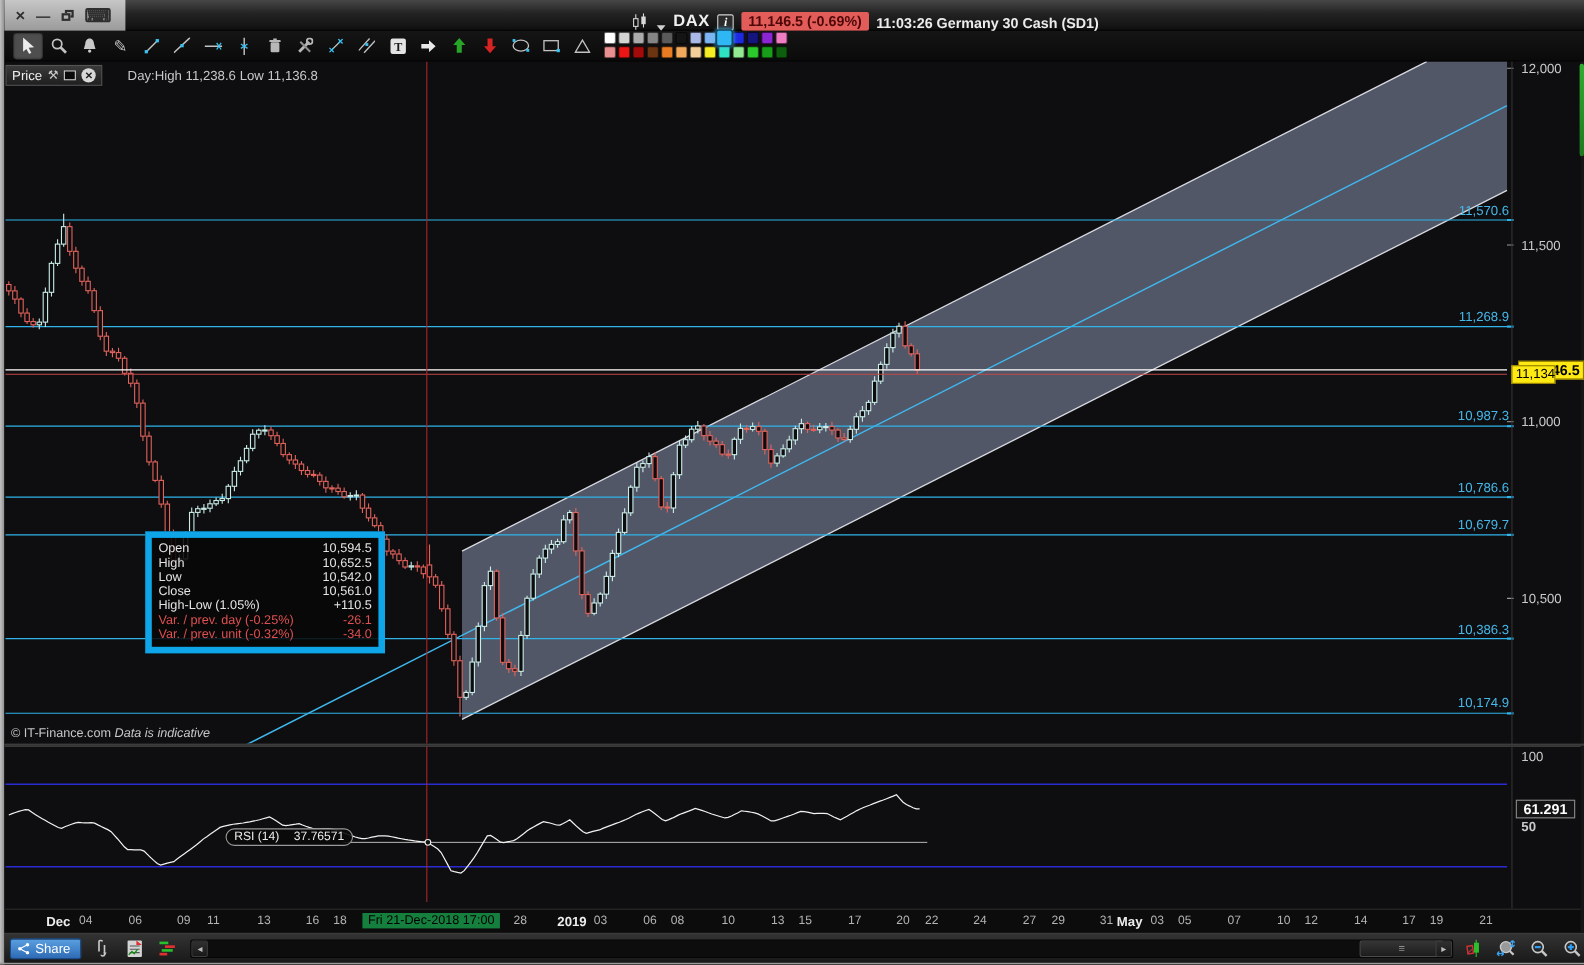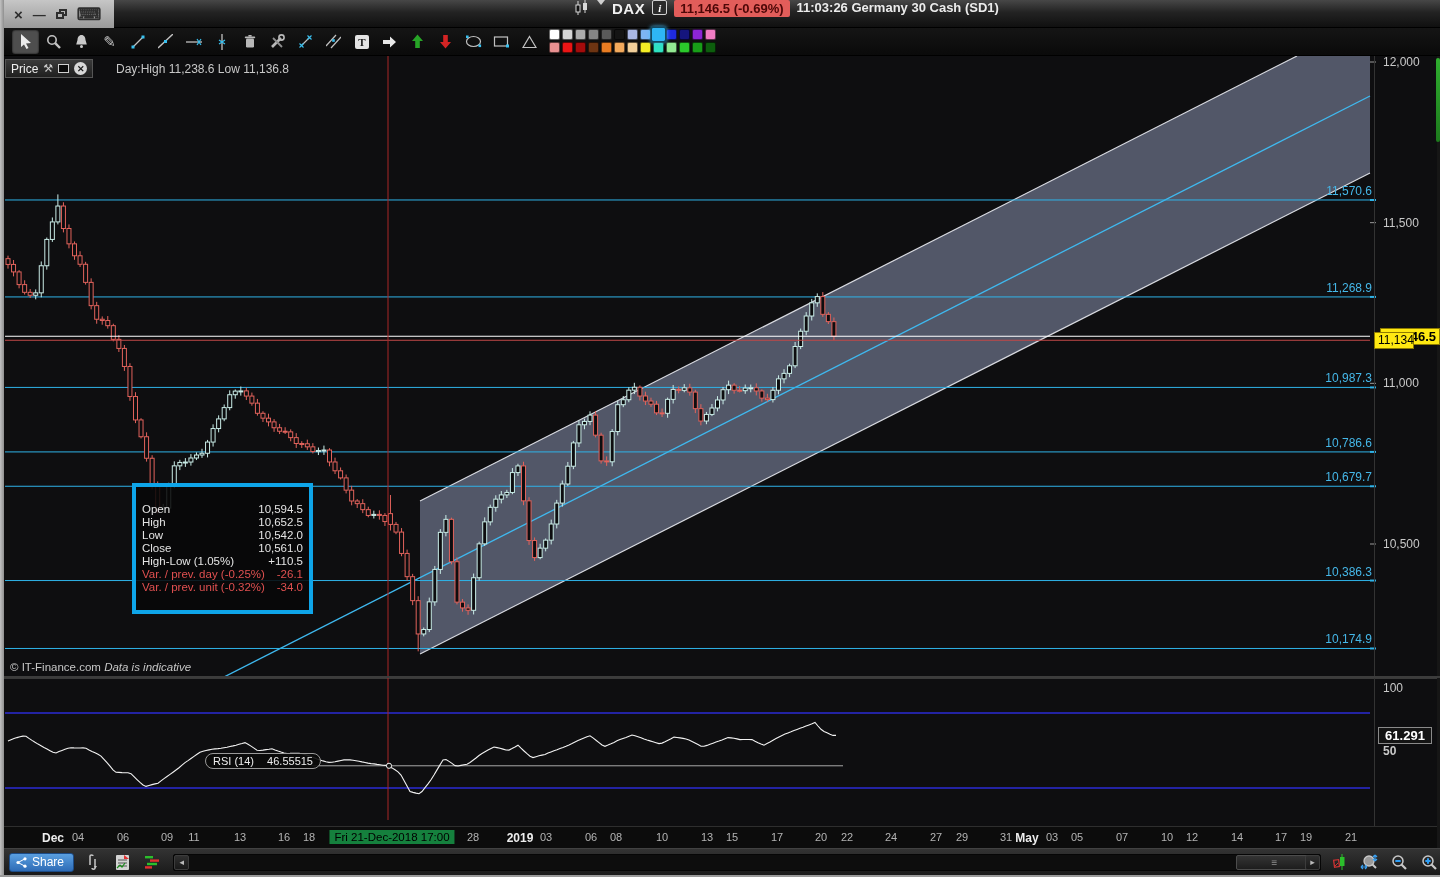--- a/index.html
+++ b/index.html
@@ -10,21 +10,21 @@
   .frame-left{left:0;top:0;width:4px;height:877px;background:linear-gradient(90deg,#c2c2c2,#8f8f8f)}
   .frame-bottom{left:0;bottom:0;width:1440px;height:2px;background:#9a9a9a}
   
   .titlebar{left:4px;top:0;width:1436px;height:28px;background:linear-gradient(#474747,#232323 45%,#101010);border-bottom:1px solid #000}
   .winctrl{left:0;top:0;width:110px;height:28px;background:linear-gradient(#c6c6c6,#9a9a9a);display:flex;align-items:center;gap:10px;padding-left:10px;color:#2e2e2e;font-weight:bold}
   .winctrl span{font-size:15px;line-height:15px;cursor:default}
   .restore{position:relative;width:11px;height:10px}
   .restore i{position:absolute;border:2px solid #2e2e2e;width:8px;height:7px;background:transparent}
   .restore i:first-child{right:0;top:0}
   .restore i:last-child{left:0;bottom:0;background:#b5b5b5}
-  .instr{left:570px;top:0;height:28px;display:flex;align-items:flex-start;gap:7px;color:#f0f0f0}
+  .instr{left:570px;top:0;height:28px;display:flex;align-items:flex-end;gap:7px;color:#f0f0f0}
   .caret{width:0;height:0;border-left:4px solid transparent;border-right:4px solid transparent;border-top:5px solid #cfcfcf}
   .sym{font-weight:bold;font-size:15px;letter-spacing:.5px}
   .info{width:15px;height:15px;background:#2b2b2b;border:1px solid #d2d2d2;border-radius:2px;color:#fff;font:italic bold 11px "Liberation Serif",serif;display:flex;align-items:center;justify-content:center}
   .badge{background:#e25d5a;color:#4d0707;font-weight:bold;font-size:13px;padding:1px 6px;border-radius:2px}
   .session{font-weight:bold;font-size:13px;color:#ececec}
   
   .toolbar{left:4px;top:28px;width:1436px;height:28px;background:linear-gradient(#151515,#0a0a0a);border-bottom:1px solid #000;display:flex;align-items:center}
   .tools{display:flex;align-items:center;gap:1px;padding-left:8px}
   .tbtn{width:27px;height:24px;display:flex;align-items:center;justify-content:center;color:#c2c2c2;font-size:15px;border-radius:3px;cursor:pointer}
   .tbtn.sel{background:#4e4e4e;box-shadow:inset 0 0 2px #000}
@@ -52,21 +52,21 @@
   .sep{left:0;top:620px;width:1436px;height:2px;background:#3c3c3c;z-index:4}
   .watermark{left:6px;top:605px;color:#c6c6c6;font-size:11.5px;z-index:4}
   .watermark i{font-style:italic}
   .axis-border{left:1370px;top:0;width:1px;height:770px;background:#333;z-index:2}
   .tick-label{position:absolute;left:1379px;color:#c9c9c9;font-size:12px;z-index:3}
   .lvl-label{position:absolute;left:1230px;width:138px;text-align:right;color:#45b7e8;font-size:12px;z-index:3}
   .ylabel{position:absolute;background:#ffe912;color:#000;font-size:12px;line-height:15px;padding:0 3px;z-index:6;border:1px solid #8f7c00}
   .ylabel.last{font-weight:bold;font-size:13px;text-align:right;z-index:5}
   .rsibox{left:201px;top:697px;width:116px;height:16px;border:1px solid #999;border-radius:8px;background:rgba(10,10,10,.9);color:#ececec;font-size:11px;display:flex;align-items:center;justify-content:space-between;padding:0 7px;z-index:6}
   .rsival{left:1374px;top:671px;width:54px;height:17px;background:#141414;border:1px solid #8a8a8a;color:#fff;font-weight:bold;font-size:13px;text-align:center;line-height:15px;z-index:6}
-  .tooltip{left:128px;top:427px;width:181px;background:rgba(8,8,8,.88);border:4px solid #0ea5e9;z-index:7;padding:16px 0}
+  .tooltip{left:128px;top:427px;width:218px;background:rgba(8,8,8,.88);border:6px solid #0ea5e9;z-index:7;padding:4px 0}
   .tt-row{display:flex;justify-content:space-between;padding:0 6px;font-size:11.5px;line-height:13px;color:#e4e4e4}
   .tt-row.red{color:#e05050}
   
   .dateaxis{left:4px;top:826px;width:1436px;height:22px;background:#0c0c0c;border-top:1px solid #2e2e2e}
   .dlabel{position:absolute;top:4px;transform:translateX(-50%);color:#b4b4b4;font-size:11px}
   .dlabel.b{color:#ededed;font-weight:bold;font-size:12px}
   .dcursor{position:absolute;top:3px;transform:translateX(-50%);background:#15803d;color:#000;font-size:11.5px;padding:1px 5px;z-index:5}
   
   .bottombar{left:4px;top:848px;width:1436px;height:27px;background:linear-gradient(#333,#191919);border-top:1px solid #424242;display:flex;align-items:center}
   .sharebtn{margin-left:5px;height:19px;padding:0 9px 0 6px;border-radius:3px;background:linear-gradient(#5a9fe0,#2e6cb6);border:1px solid #1c4c88;color:#fff;font-size:12px;display:flex;align-items:center;gap:5px;cursor:pointer}
@@ -687,21 +687,21 @@
           <span>-26.1</span>
         </div>
         <div class="tt-row red">
           <span>Var. / prev. unit (-0.32%)</span>
           <span>-34.0</span>
         </div>
       </div>
 
     <div class="abs rsibox">
       <span>RSI (14)</span>
-      <span>46.55515</span>
+      <span>37.76571</span>
     </div>
     <div class="abs rsival" style="top: 671.386px;">61.291</div>
     <div id="rsiScale">
         <div class="tick-label" style="font-weight: normal; top: 625px;">100</div>
         <div class="tick-label" style="font-weight: bold; top: 687.5px;">50</div>
       </div>
   </div>
 
   <div class="abs dateaxis" id="dateAxis">
     <span class="dcursor" id="dateCursor" style="left: 388px;">Fri 21-Dec-2018 17:00</span>

